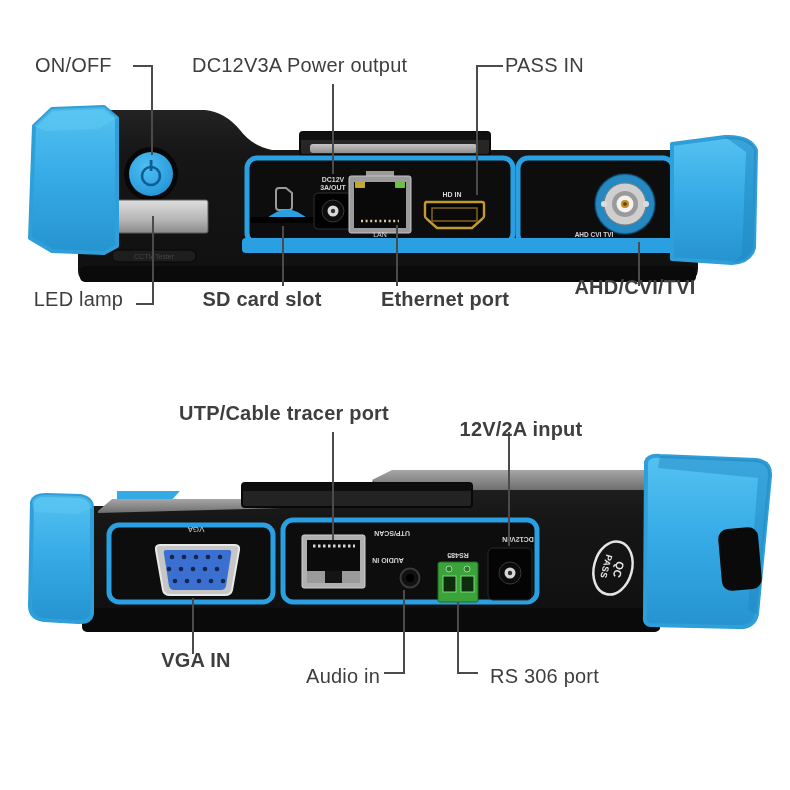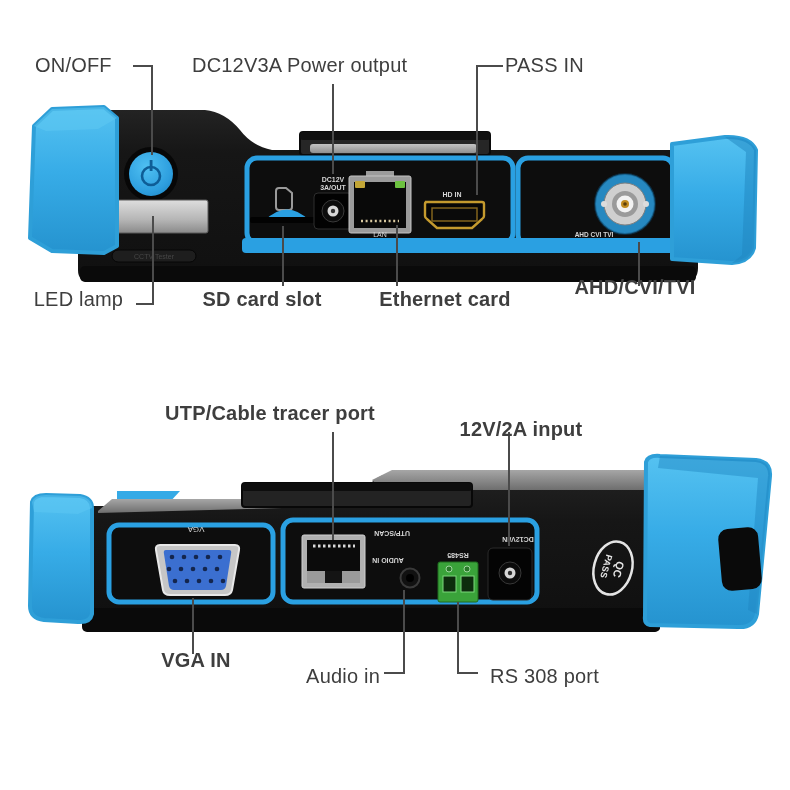--- a/index.html
+++ b/index.html
@@ -15,29 +15,29 @@
 </style>
 </head>
 <body>
 
 <div class="lbl" style="left:35px;top:54px">ON/OFF</div>
 <div class="lbl" style="left:192px;top:54px">DC12V3A Power output</div>
 <div class="lbl" style="left:505px;top:54px">PASS IN</div>
 
 <div class="lbl" style="left:25px;top:288px;width:107px;text-align:center">LED lamp</div>
 <div class="lbl c" style="left:262px;top:288px">SD card slot</div>
-<div class="lbl c" style="left:445px;top:288px">Ethernet card</div>
+<div class="lbl c" style="left:445px;top:288px">Ethernet port</div>
 <div class="lbl c" style="left:635px;top:276px">AHD/CVI/TVI</div>
 
-<div class="lbl c" style="left:270px;top:402px">UTP/Cable tracer port</div>
+<div class="lbl c" style="left:284px;top:402px">UTP/Cable tracer port</div>
 <div class="lbl c" style="left:521px;top:418px">12V/2A input</div>
 
 <div class="lbl c" style="left:196px;top:649px">VGA IN</div>
 <div class="lbl" style="left:260px;top:665px;width:120px;text-align:right">Audio in</div>
-<div class="lbl" style="left:490px;top:665px">RS 308 port</div>
+<div class="lbl" style="left:490px;top:665px">RS 306 port</div>
 
 <div class="ln" style="left:133px;top:65px;width:20px;height:2px"></div>
 <div class="ln" style="left:151px;top:65px;width:2px;height:90px"></div>
 <div class="ln" style="left:332px;top:84px;width:2px;height:90px"></div>
 <div class="ln" style="left:477px;top:65px;width:26px;height:2px"></div>
 <div class="ln" style="left:476px;top:65px;width:2px;height:130px"></div>
 <div class="ln" style="left:152px;top:216px;width:2px;height:89px"></div>
 <div class="ln" style="left:136px;top:303px;width:18px;height:2px"></div>
 <div class="ln" style="left:282px;top:226px;width:2px;height:60px"></div>
 <div class="ln" style="left:396px;top:225px;width:2px;height:61px"></div>

